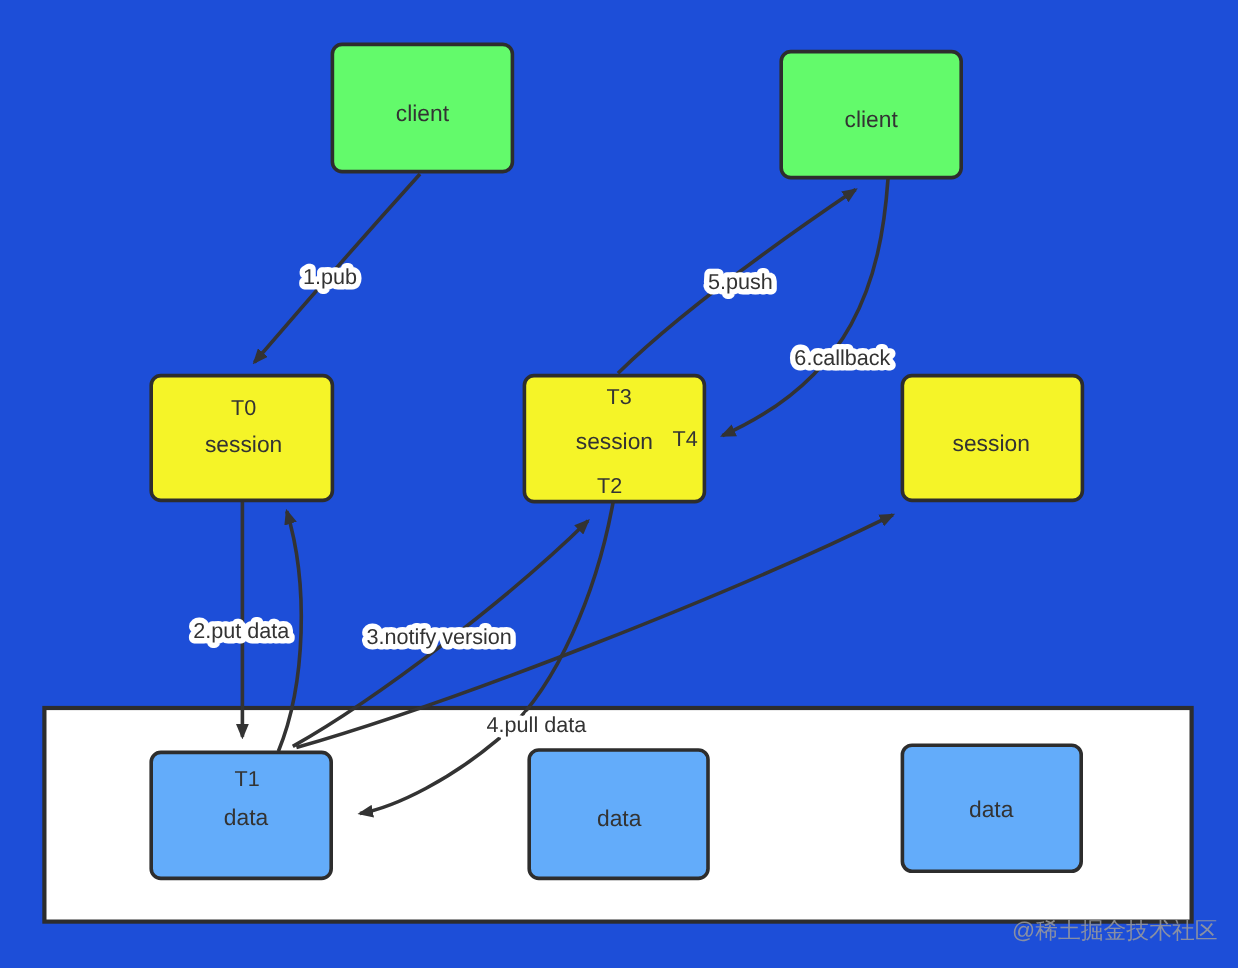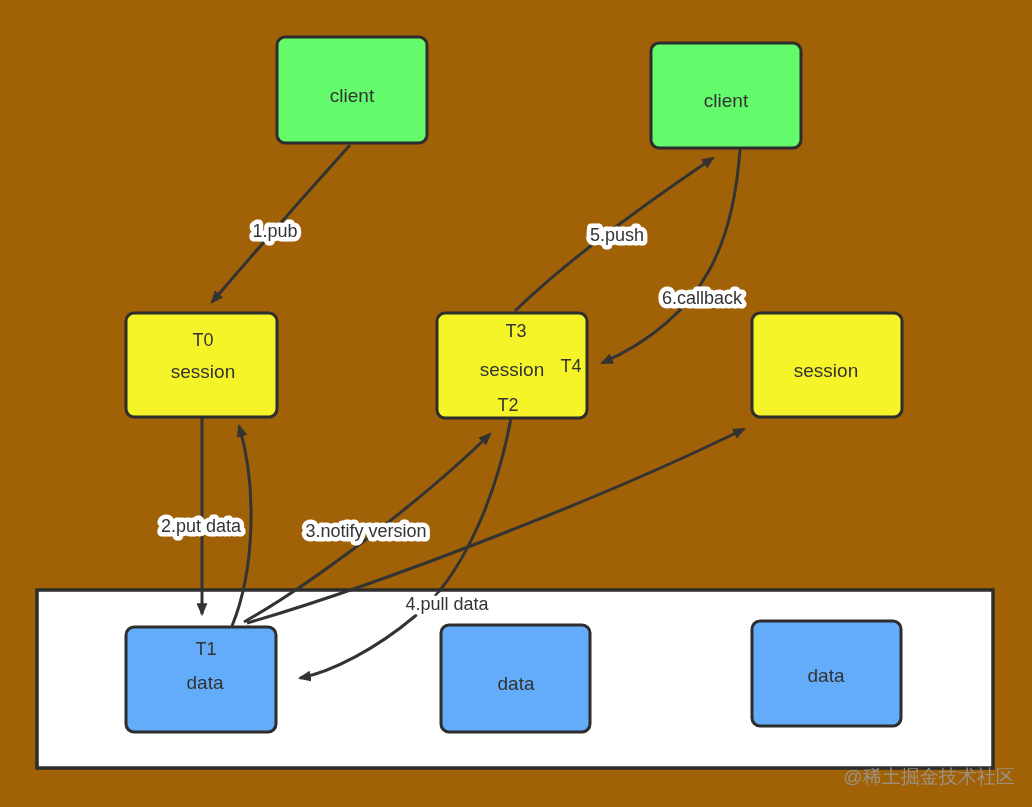--- a/index.html
+++ b/index.html
@@ -5,21 +5,21 @@
   html, body {
     margin: 0;
     padding: 0;
     background: #e9e9e9;
     font-family: "Liberation Sans", sans-serif;
   }
   .stage {
     position: relative;
     width: 1032px;
     height: 807px;
-    background: #a16207;
+    background: #1d4ed8;
     overflow: hidden;
   }
   svg { display: block; }
 
   .node-rect {
     stroke: #2d2d2d;
     stroke-width: 3;
   }
   .container-rect {
     fill: #ffffff;

